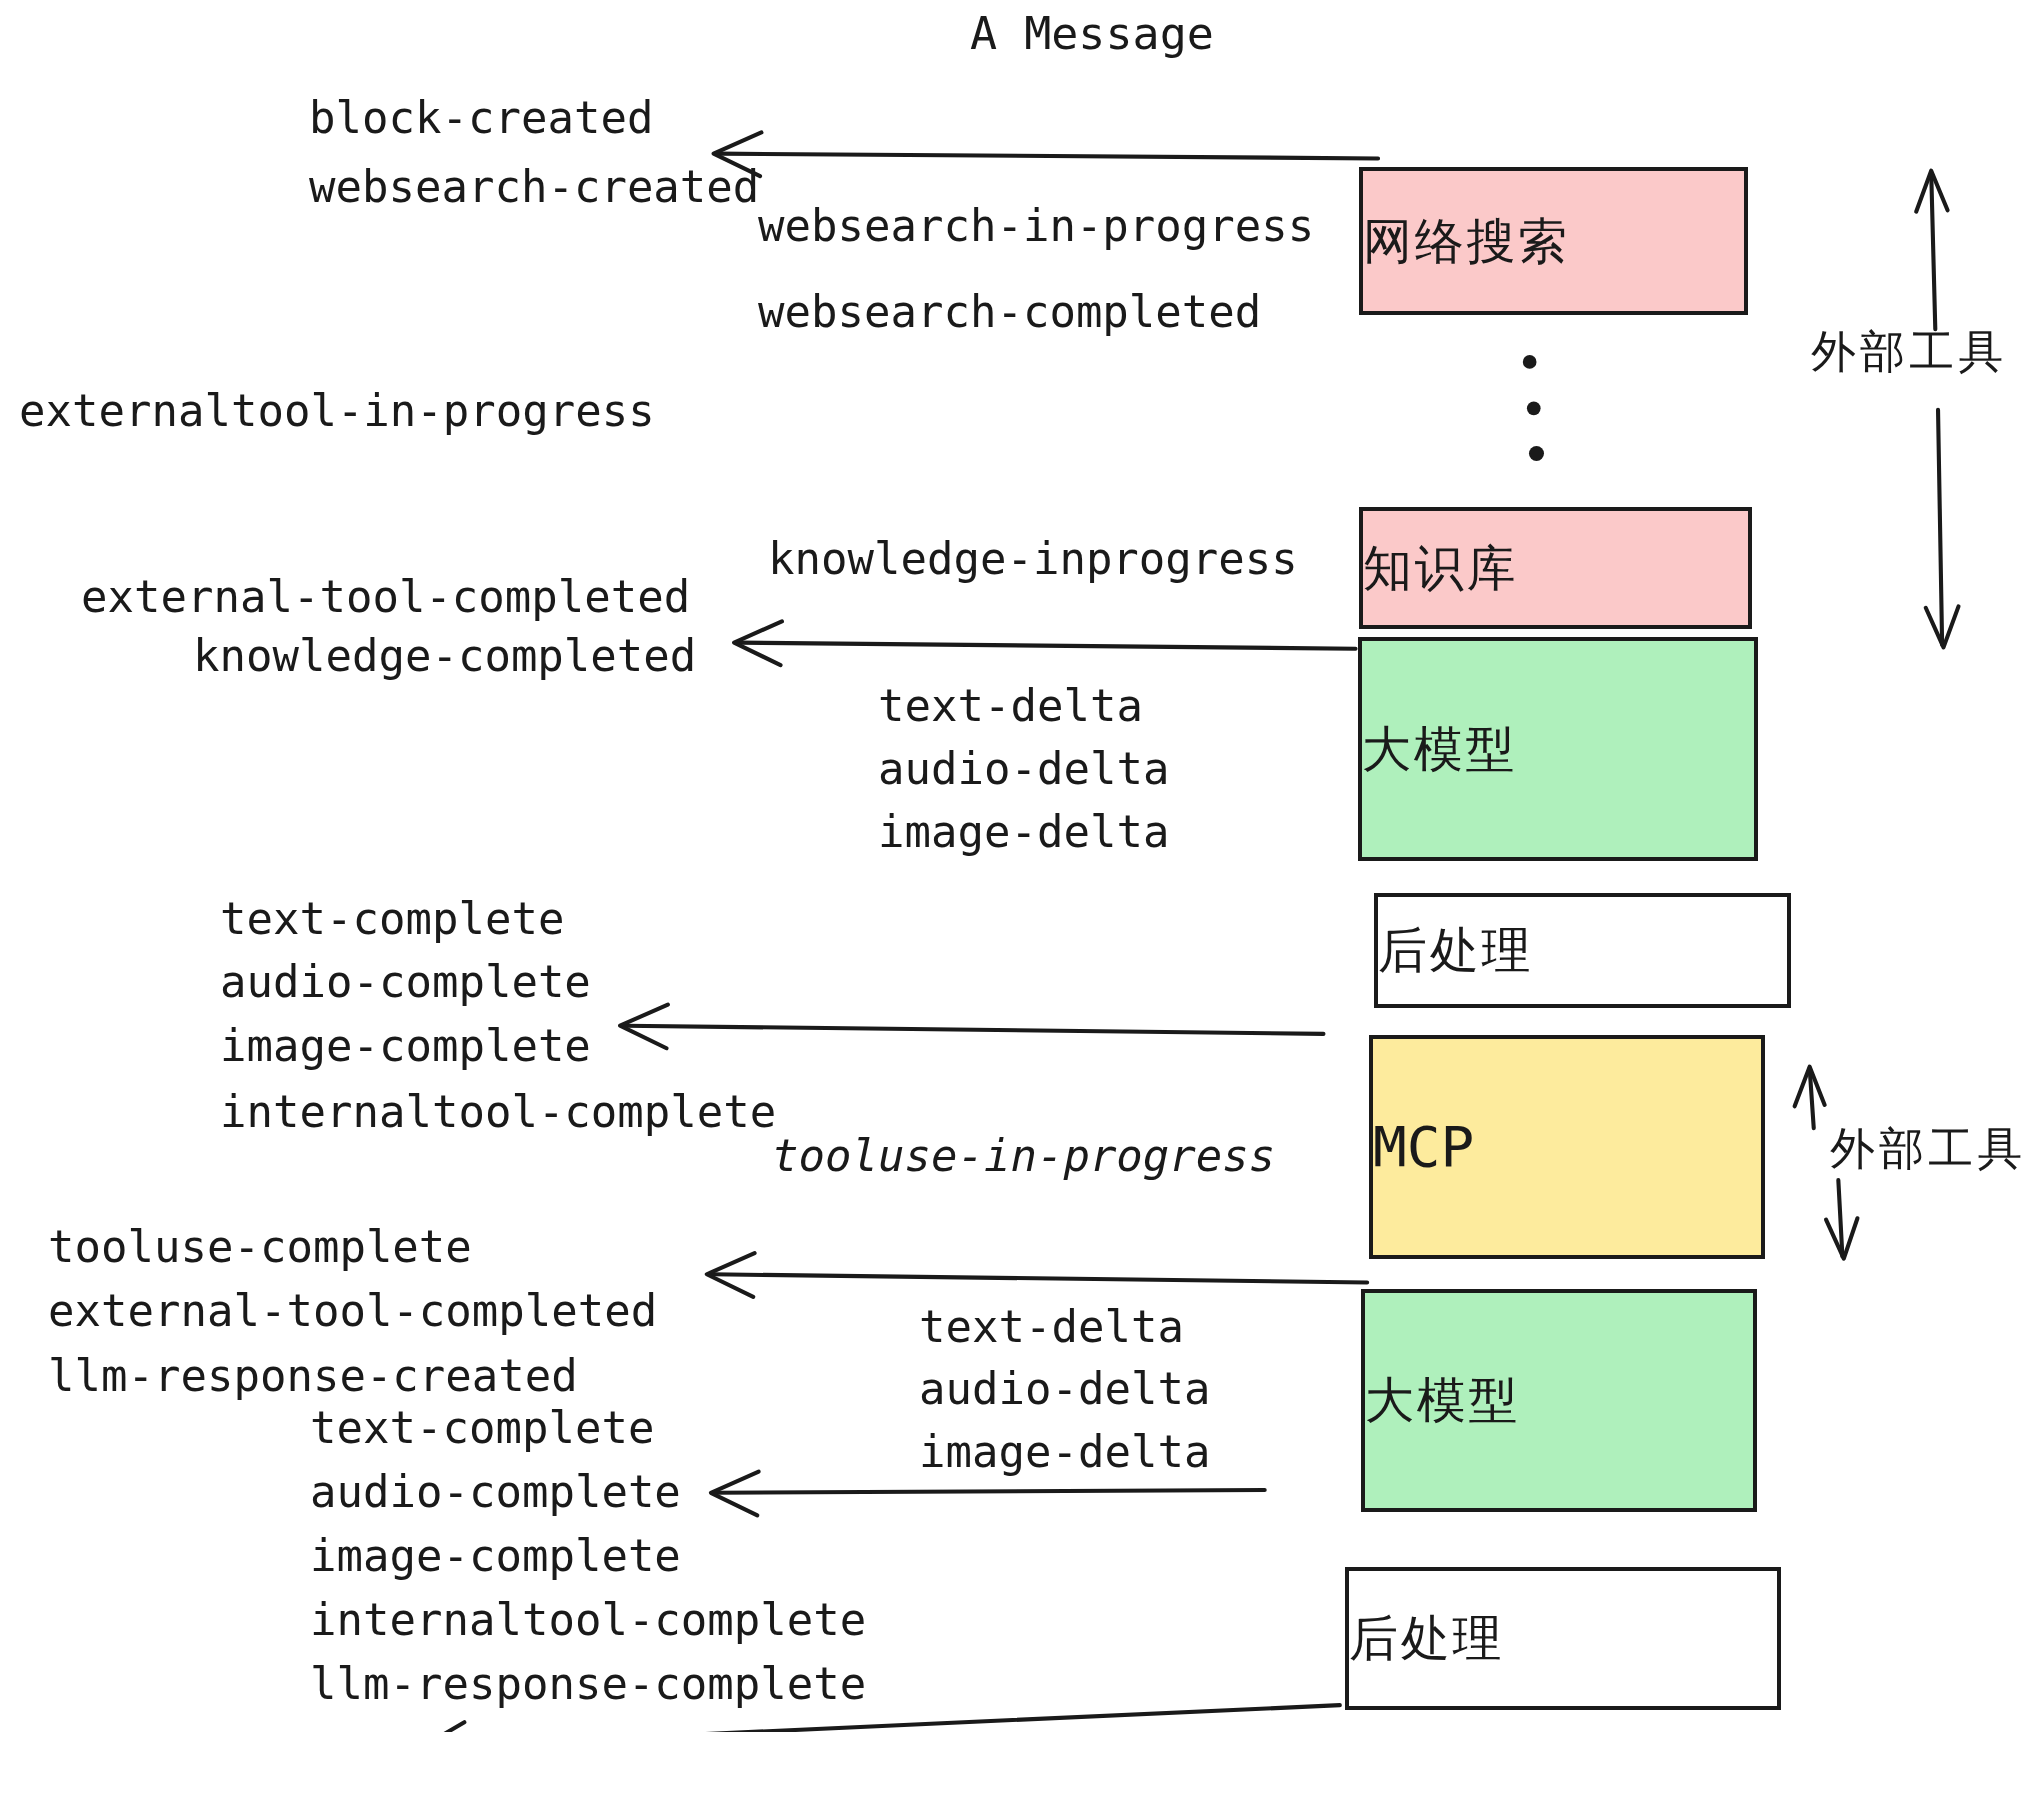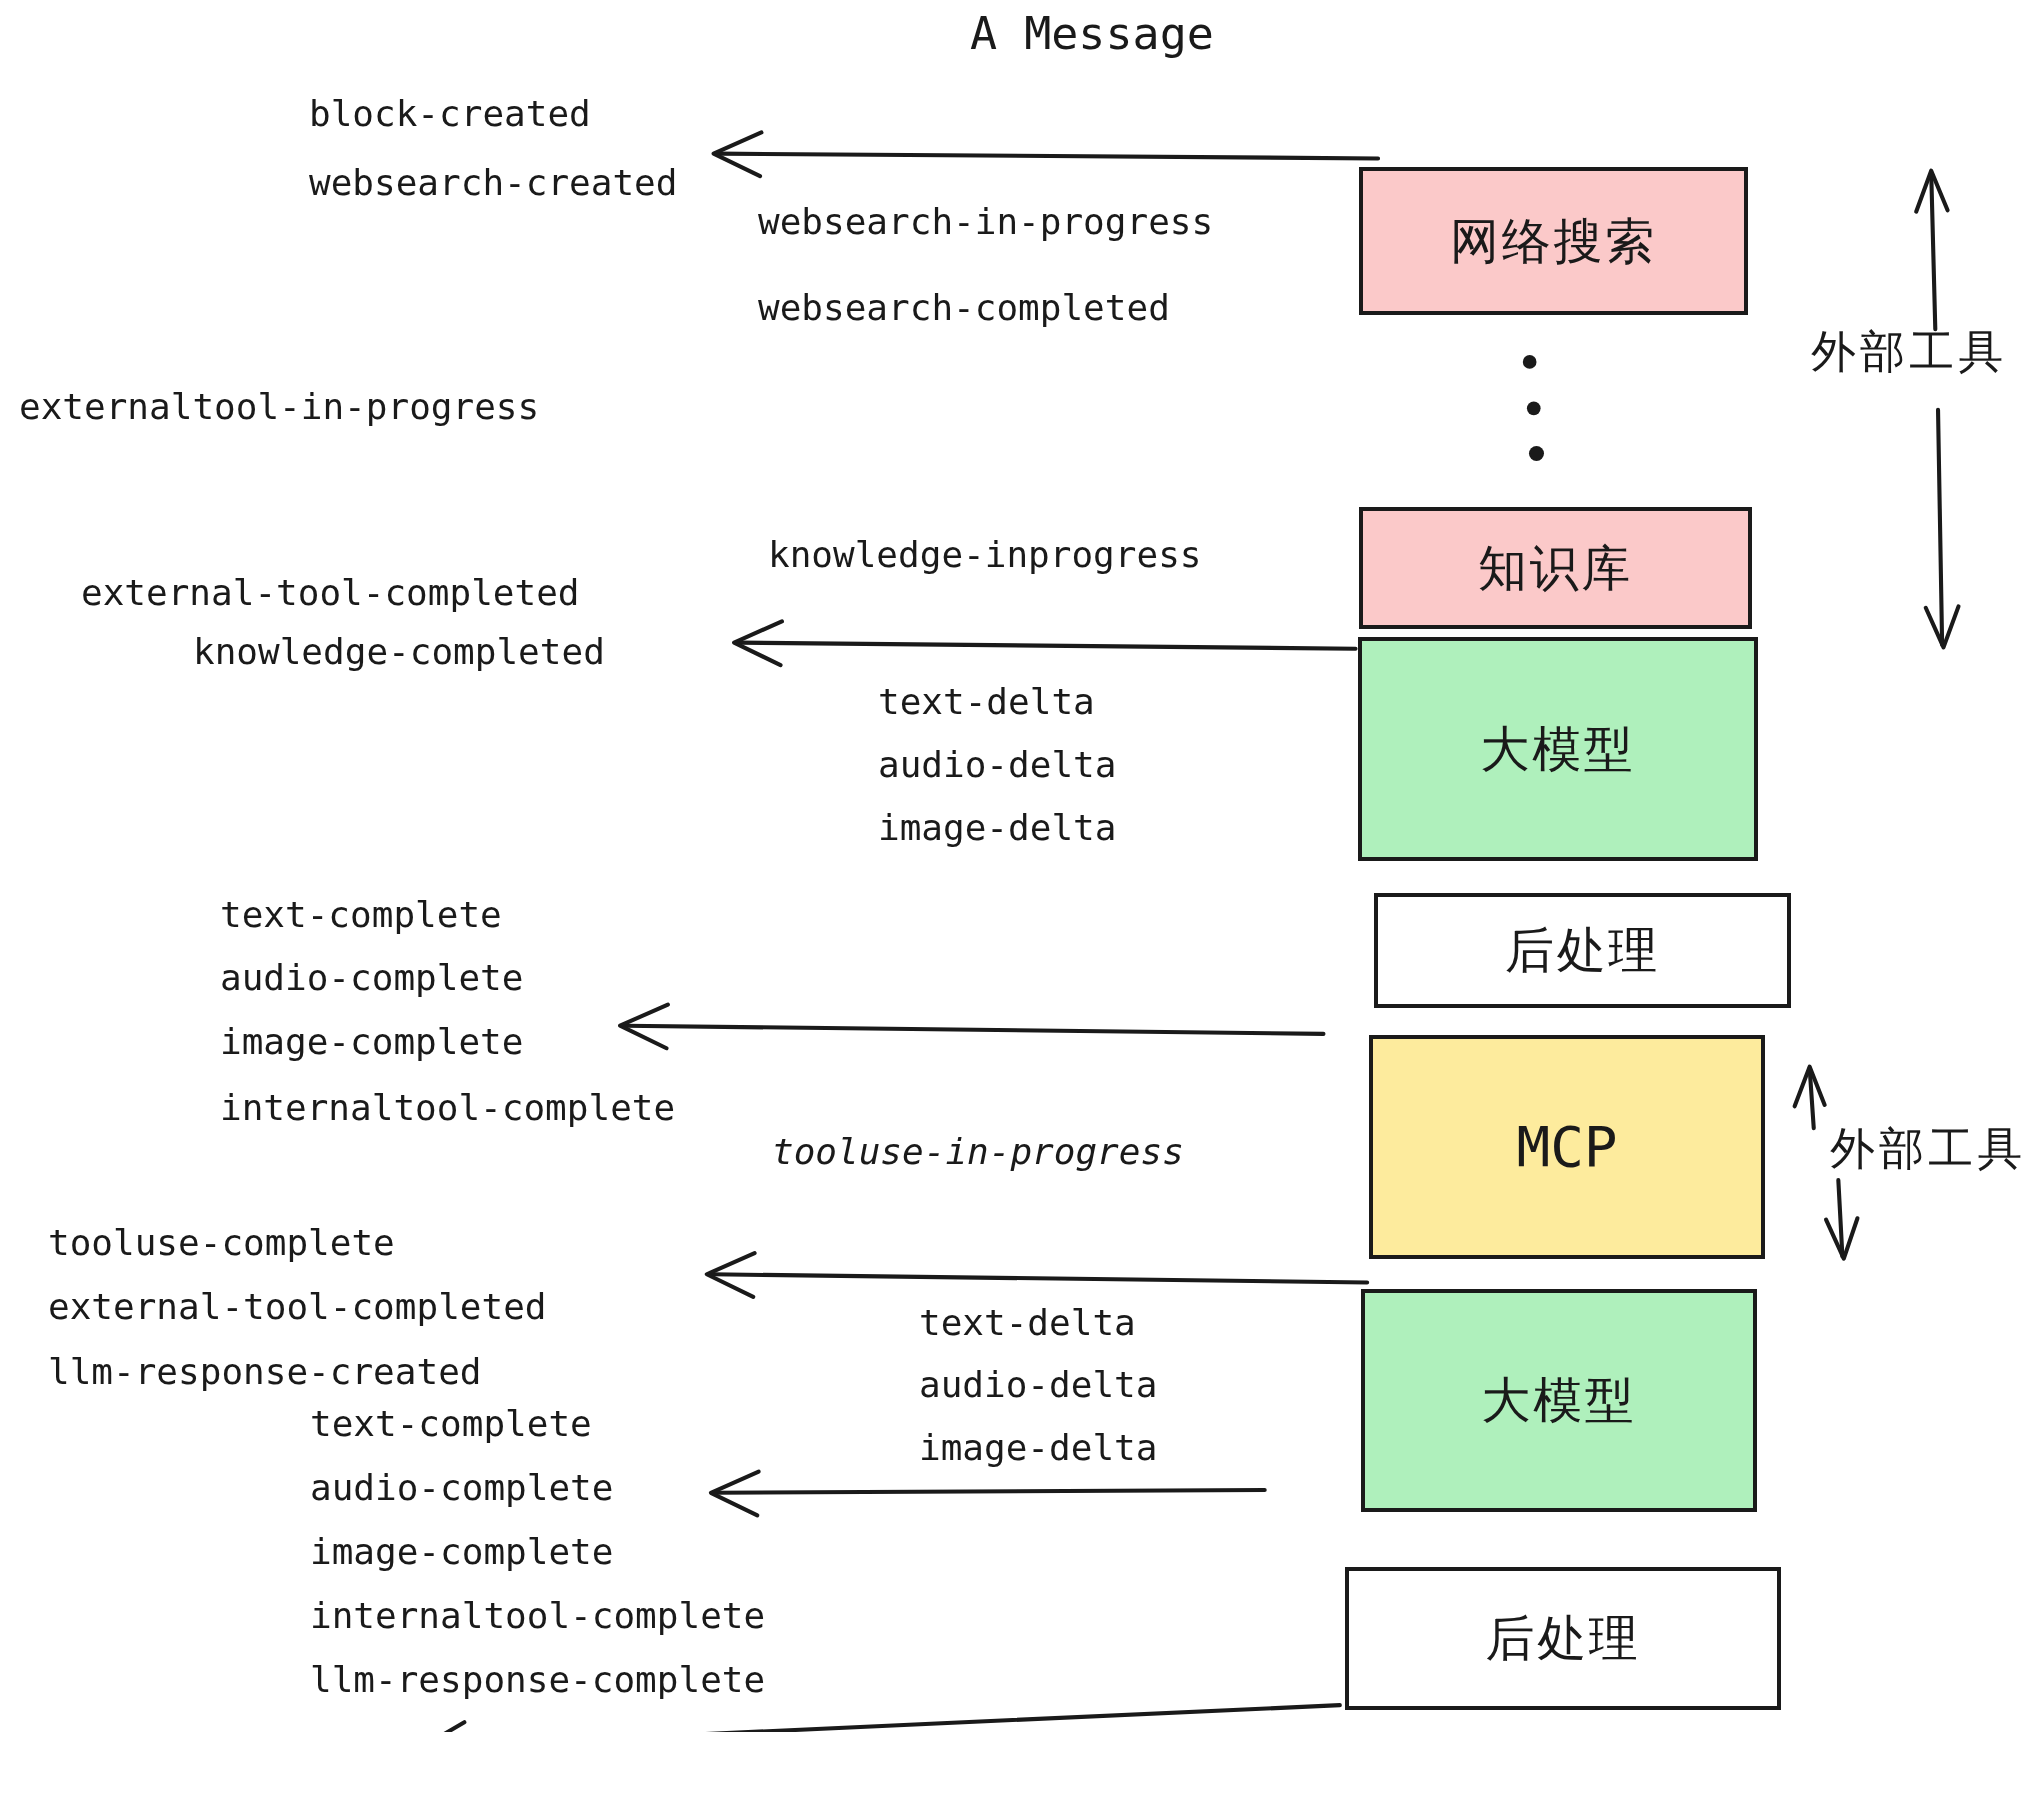--- a/index.html
+++ b/index.html
@@ -7,25 +7,25 @@
   }
   html,body{margin:0;padding:0;background:var(--c-paper);}
   .canvas{
     position:relative; width:2035px; height:1732px; background:var(--c-paper);
     font-family:"DejaVu Sans Mono", monospace; color:var(--c-ink); overflow:hidden;
   }
   .title{
     position:absolute; font-size:45px; line-height:1; white-space:pre;
   }
   .ev{
-    position:absolute; font-size:36px; line-height:1; white-space:pre;
+    position:absolute; font-size:44px; line-height:1; white-space:pre;
   }
   .box{
     position:absolute; border:4.1px solid var(--c-ink); box-sizing:border-box;
-    display:flex; align-items:center; justify-content:center;
+    display:flex; align-items:center; justify-content:flex-start;
   }
   .box .cjk{
     font-family:"Liberation Sans", sans-serif; font-size:49px; letter-spacing:2.7px; line-height:1;
   }
   .box .mono{
     font-family:"DejaVu Sans Mono", monospace; font-size:56px; line-height:1;
   }
   .fill-pink{background:var(--c-pink);}
   .fill-green{background:var(--c-green);}
   .fill-yellow{background:var(--c-yellow);}

